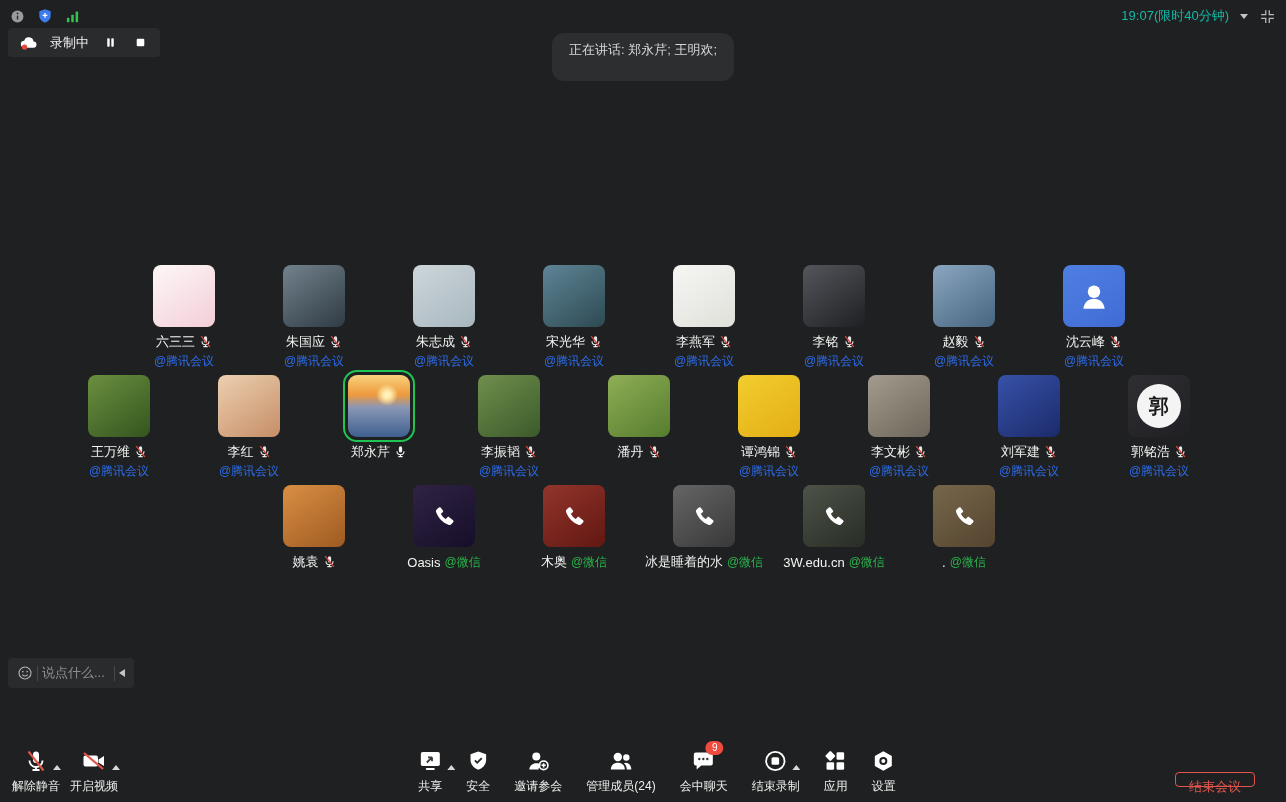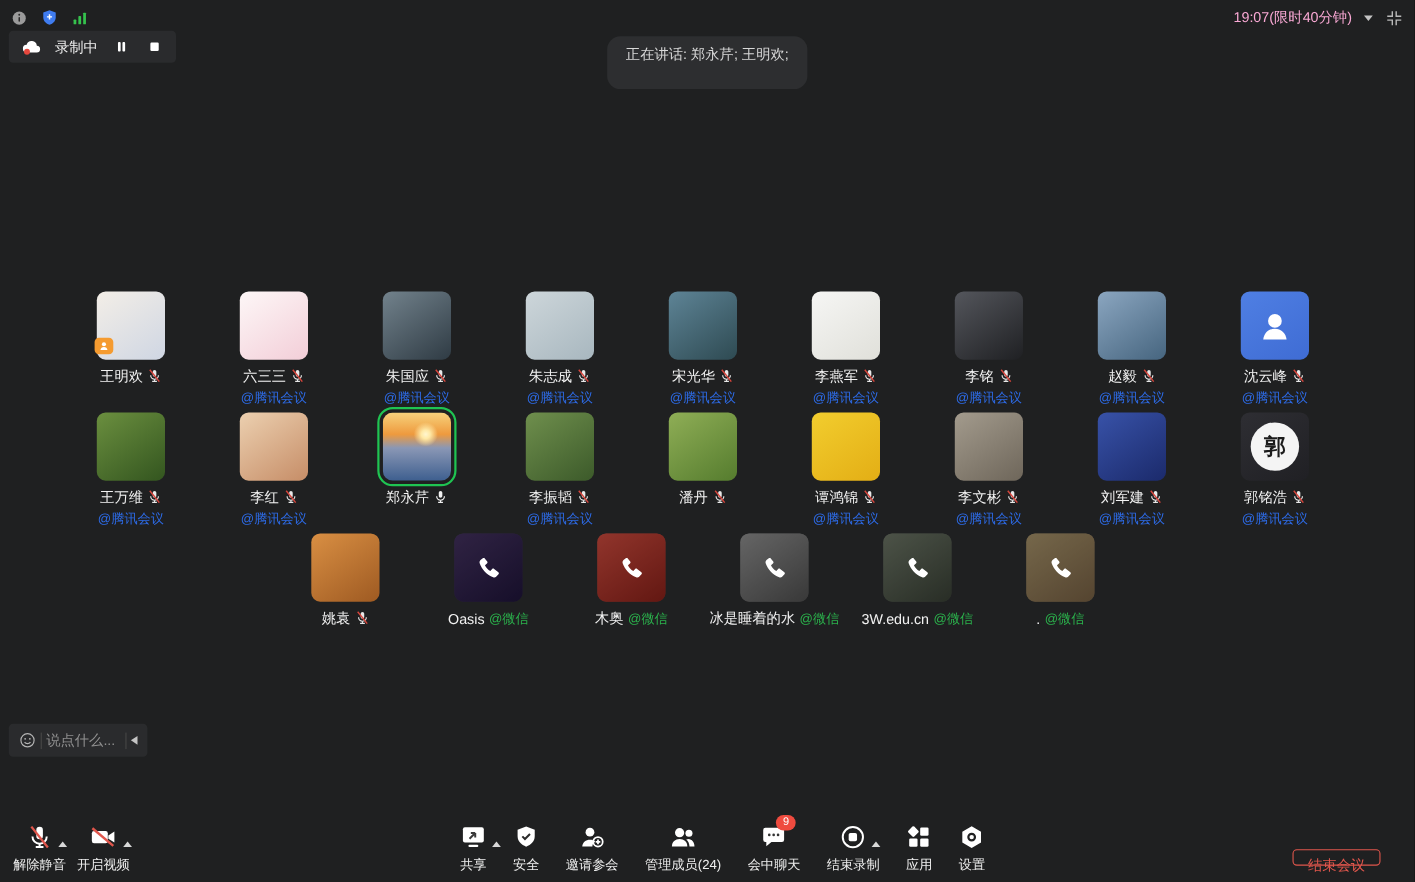--- a/index.html
+++ b/index.html
@@ -17,21 +17,21 @@
   #rec-pill .rec-label{font-size:13px;color:#f0f0f0;}
   .rec-btn{display:flex;align-items:center;justify-content:center;width:18px;height:18px;cursor:pointer;}
 
   
   #speaking-banner{position:absolute;top:33px;left:50%;transform:translateX(-50%);height:48px;
             line-height:33px;padding:0 17px;background:#2d2e30;border-radius:12px;
             font-size:13px;color:#d8d8d8;white-space:nowrap;}
 
   
   #top-right{position:absolute;top:7px;right:10px;display:flex;align-items:center;gap:11px;}
-  #time-text{font-size:13px;color:#f9a8d4;}
+  #time-text{font-size:13px;color:#14b8a6;}
   .caret-down{width:0;height:0;border-left:4px solid transparent;border-right:4px solid transparent;
             border-top:5px solid #c4c4c4;}
 
   
   .prow{position:absolute;left:50%;transform:translateX(calc(-50% - 4px));display:flex;}
   .tile{width:130px;display:flex;flex-direction:column;align-items:center;cursor:pointer;}
   .avatar{position:relative;width:62px;height:62px;border-radius:8px;flex:none;}
   .avatar.active{outline:2px solid var(--active_green,#1fc452);outline-offset:3px;border-radius:9px;}
   .avatar.dim::before{content:"";position:absolute;inset:0;border-radius:8px;background:rgba(0,0,0,.35);}
   .avatar .ic.phone-overlay{position:absolute;inset:0;display:flex;align-items:center;justify-content:center;}
@@ -126,43 +126,20 @@
     <span class="ic">
       <svg width="17" height="17" viewBox="0 0 24 24" fill="none" stroke="#b9b9b9" stroke-width="1.8">
           <path d="M9.5 3v6.5H3M14.5 3v6.5H21M9.5 21v-6.5H3M14.5 21v-6.5H21"></path>
         </svg>
     </span>
   </div>
 
   <div id="grid">
       <div class="prow" style="top: 265px;">
         <div class="tile">
-          <div class="avatar" style="background: linear-gradient(145deg, rgb(243, 238, 231), rgb(207, 214, 227));">
-            <div class="host-badge">
-              <span class="ic">
-                <svg width="9" height="9" viewBox="0 0 24 24">
-                  <circle cx="12" cy="8" r="5" fill="#fff"></circle>
-                  <path d="M3.5 22c.5-5 4-7.5 8.5-7.5s8 2.5 8.5 7.5z" fill="#fff"></path>
-                </svg>
-              </span>
-            </div>
-          </div>
-          <div class="nline">
-            <span class="pname">王明欢</span>
-            <span class="ic mic-s">
-              <svg width="13" height="13" viewBox="0 0 24 24">
-                <rect x="9" y="2.5" width="6" height="11.5" rx="3" fill="#e8e8e8"></rect>
-                <path d="M5.5 11.5a6.5 6.5 0 0 0 13 0" fill="none" stroke="#e8e8e8" stroke-width="2"></path>
-                <path d="M12 18v3.5M8 21.5h8" stroke="#e8e8e8" stroke-width="2"></path>
-                <line x1="4" y1="2" x2="20" y2="22" stroke="#d8453c" stroke-width="2.4"></line>
-              </svg>
-            </span>
-          </div>
-        </div>
-        <div class="tile">
           <div class="avatar" style="background: linear-gradient(145deg, rgb(253, 247, 247), rgb(243, 206, 216));"></div>
           <div class="nline">
             <span class="pname">六三三</span>
             <span class="ic mic-s">
               <svg width="13" height="13" viewBox="0 0 24 24">
                 <rect x="9" y="2.5" width="6" height="11.5" rx="3" fill="#e8e8e8"></rect>
                 <path d="M5.5 11.5a6.5 6.5 0 0 0 13 0" fill="none" stroke="#e8e8e8" stroke-width="2"></path>
                 <path d="M12 18v3.5M8 21.5h8" stroke="#e8e8e8" stroke-width="2"></path>
                 <line x1="4" y1="2" x2="20" y2="22" stroke="#d8453c" stroke-width="2.4"></line>
               </svg>

